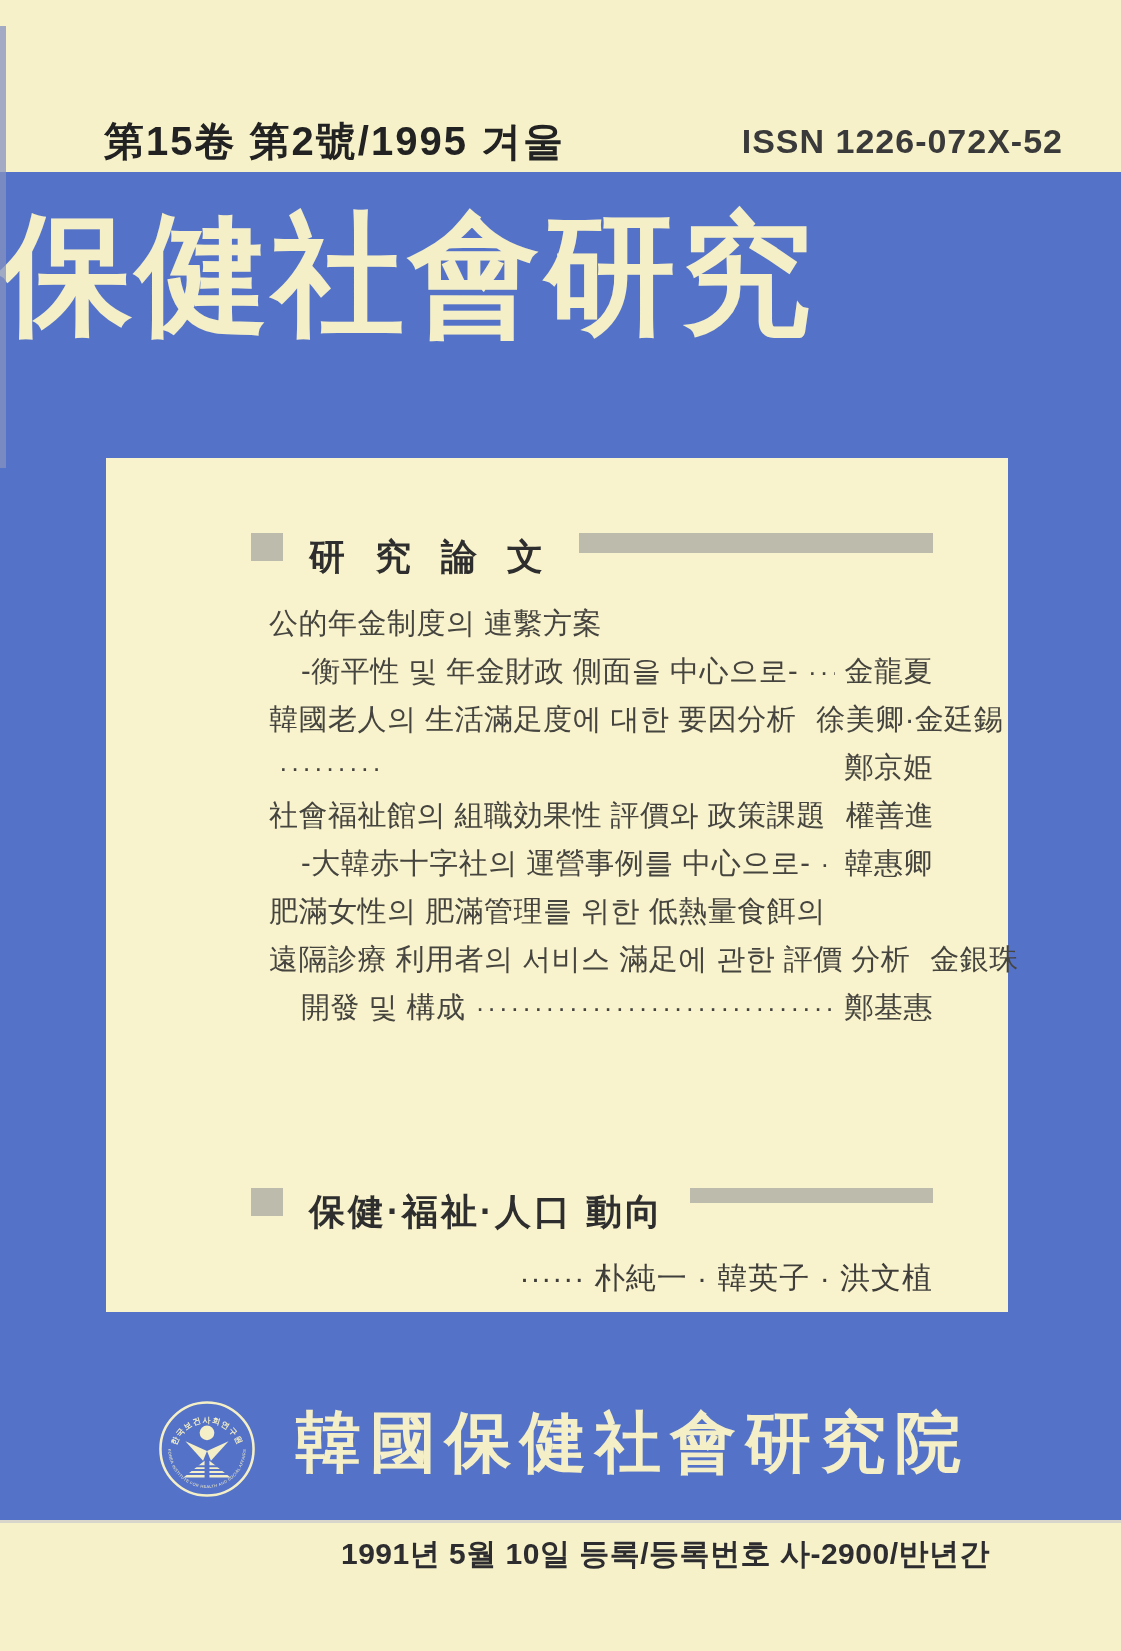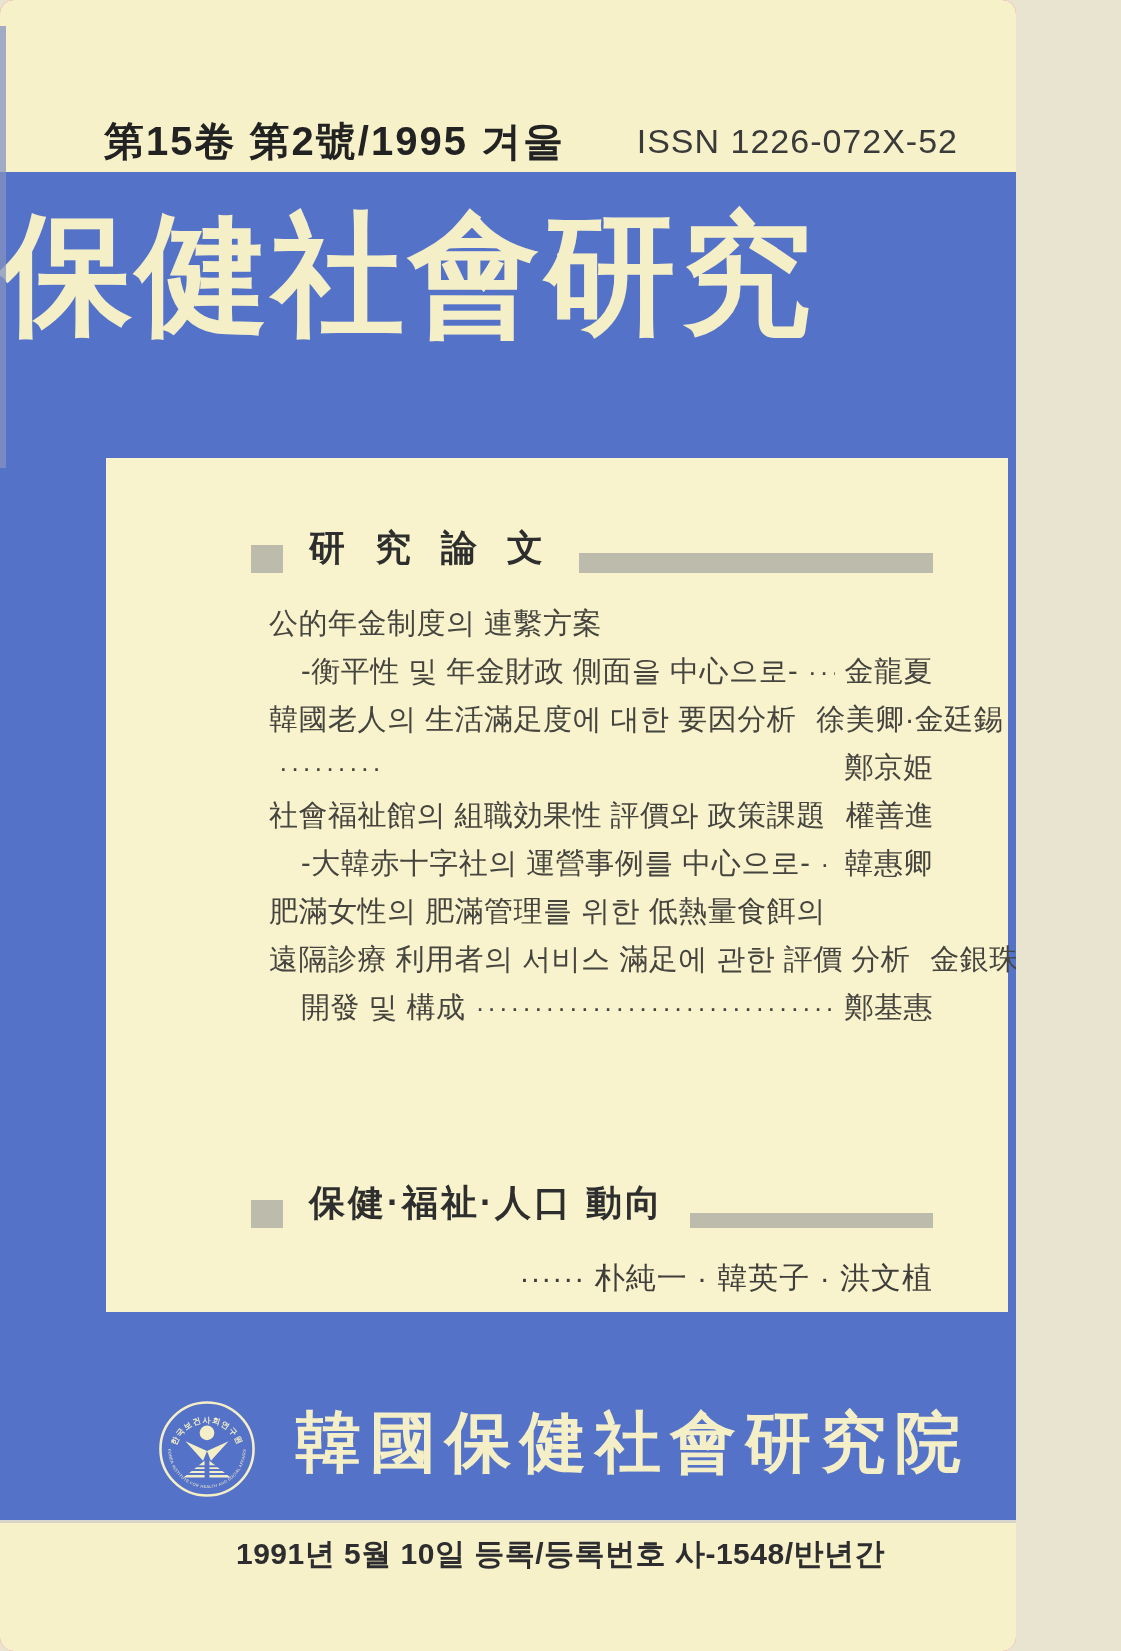--- a/index.html
+++ b/index.html
@@ -1,47 +1,46 @@
 <!DOCTYPE html>
 <html><head>
 <meta charset="utf-8">
 <style>
   html,body{margin:0;padding:0;background:#e8e4d0;}
   .page{
-    position:relative;width:1016px;height:1651px;overflow:hidden;
+    position:relative;width:1121px;height:1651px;overflow:hidden;
     background:#ec4899;
     font-family:"Liberation Sans","DejaVu Sans",sans-serif;
-    border-radius:14px;
   }
   
   .top-strip{position:absolute;left:0;top:0;width:100%;height:172px;background:#f6f1c8;}
   .issue-label{
     position:absolute;left:104px;top:114px;
     font-size:40px;font-weight:bold;color:#222;letter-spacing:2px;white-space:nowrap;
   }
   .issn-label{
     position:absolute;right:58px;top:122px;
-    font-size:34px;font-weight:400;color:#3a3a3a;letter-spacing:1px;white-space:nowrap;
+    font-size:34px;font-weight:700;color:#3a3a3a;letter-spacing:1px;white-space:nowrap;
   }
   
   .blue-field{position:absolute;left:0;top:172px;width:100%;height:1348px;background:#5472c8;}
   .masthead{
     position:absolute;left:0;top:210px;width:100%;
     text-align:left;color:#f4efc6;
     font-family:Liberation Mono, monospace;
     font-size:132px;font-weight:bold;letter-spacing:4px;line-height:1.15;white-space:nowrap;
   }
   
   .contents-box{
     position:absolute;left:106px;top:458px;width:902px;height:854px;
     background:#f8f3cc;
   }
   .section-row{
     position:absolute;left:145px;right:75px;height:40px;
-    display:flex;align-items:flex-end;
+    display:flex;align-items:flex-start;
   }
   .section-row.first{top:75px;}
   .section-row.second{top:730px;}
   .section-square{width:32px;height:28px;background:#bcbbac;flex:0 0 auto;}
   .section-label{
     margin:0 26px 0 26px;flex:0 0 auto;
     font-size:36px;font-weight:600;color:#2e2e2e;letter-spacing:10px;white-space:nowrap;
   }
   .section-row.second .section-label{letter-spacing:3px;}
   .section-bar{flex:1 1 auto;height:20px;background:#bcbbac;}
@@ -182,16 +181,16 @@
       <line x1="25" y1="71.5" x2="75" y2="71.5" stroke="#5472c8" stroke-width="2"></line>
       <line x1="25" y1="75.5" x2="75" y2="75.5" stroke="#5472c8" stroke-width="2"></line>
     </g>
   </svg>
 
   <div class="institute-name">韓國保健社會研究院</div>
 
   <div class="footer-line"></div>
 
   <div class="bottom-strip"></div>
-  <div class="registration">1991년 5월 10일 등록/등록번호 사-1548/반년간</div>
+  <div class="registration">1991년 5월 10일 등록/등록번호 사-2900/반년간</div>
 
   <div class="scan-edge"></div>
 </div>
 
 </body></html>

